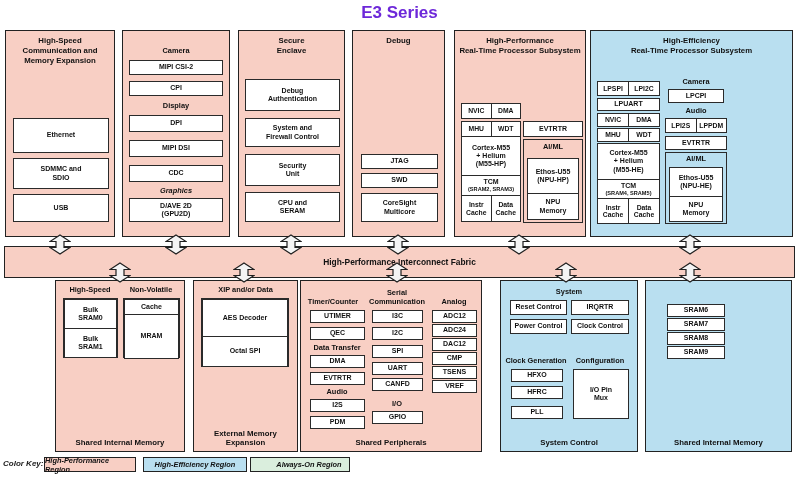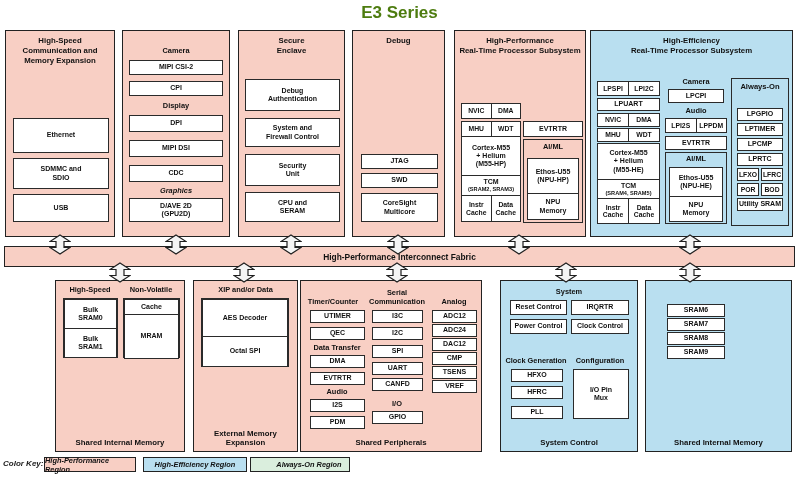--- a/index.html
+++ b/index.html
@@ -1,18 +1,18 @@
 <!DOCTYPE html>
 <html><head>
 <meta charset="utf-8">
 <style>
   html,body{margin:0;padding:0;background:#fff;}
   body{font-family:"Liberation Sans", sans-serif; color:#111;}
   .canvas{position:relative;width:799px;height:480px;background:#fff;overflow:hidden;}
-  .page-title{position:absolute;top:3px;left:0;width:100%;text-align:center;font-size:17px;font-weight:600;color:#4d7c0f;}
+  .page-title{position:absolute;top:3px;left:0;width:100%;text-align:center;font-size:17px;font-weight:600;color:#6d28d9;}
   .region{position:absolute;border:1.6px solid #222;box-sizing:border-box;}
   .pink{background:#f8cfc4;}
   .blue{background:#b9dff0;}
   .green{background:#daeedd;}
   .rtitle{font-weight:bold;font-size:7.8px;text-align:center;line-height:1.3;padding-top:5px;white-space:pre-line;}
   .hdr{font-weight:bold;font-size:7.4px;text-align:center;line-height:1.15;position:absolute;box-sizing:border-box;}
   .wbox{position:absolute;background:#fff;border:1px solid #2a2a2a;box-sizing:border-box;display:flex;align-items:center;justify-content:center;text-align:center;font-size:7px;font-weight:bold;line-height:1.15;padding:1px;}
   .grp{position:absolute;border:1.2px solid #2a2a2a;box-sizing:border-box;background:transparent;}
   .cell{position:relative;background:#fff;border:1px solid #2a2a2a;box-sizing:border-box;display:flex;align-items:center;justify-content:center;text-align:center;font-size:7px;font-weight:bold;line-height:1.15;}
   .row2{position:absolute;display:flex;box-sizing:border-box;}
@@ -147,39 +147,23 @@
       <div class="c">LPPDM</div>
     </div>
     <div class="wbox" style="left:74px;top:105px;width:62px;height:14px;">EVTRTR</div>
     <div class="grp" style="left:74px;top:121px;width:62px;height:72px;">
       <div class="hdr" style="left:0;top:2px;width:100%;">AI/ML</div>
       <div class="wbox" style="left: 3px; top: 14px; width: 54px; height: 30px; white-space: pre-line;">Ethos-U55
 (NPU-HE)</div>
       <div class="wbox" style="left: 3px; top: 43px; width: 54px; height: 26px; white-space: pre-line;">NPU
 Memory</div>
     </div>
-    <div class="grp green" style="left:140px;top:47px;width:58px;height:148px;">
-      <div class="hdr" style="left:0;top:4px;width:100%;font-size:7.6px;">Always-On</div>
-      <div class="wbox" style="left:5px;top:29px;width:46px;height:13px;">LPGPIO</div>
-      <div class="wbox" style="left:5px;top:44px;width:46px;height:13px;">LPTIMER</div>
-      <div class="wbox" style="left:5px;top:59px;width:46px;height:13px;">LPCMP</div>
-      <div class="wbox" style="left:5px;top:74px;width:46px;height:13px;">LPRTC</div>
-      <div class="row2" style="left:5px;top:89px;width:46px;height:13px;">
-        <div class="c">LFXO</div>
-        <div class="c" style="margin-left:2px;">LFRC</div>
-      </div>
-      <div class="row2" style="left:5px;top:104px;width:46px;height:13px;">
-        <div class="c">POR</div>
-        <div class="c" style="margin-left:2px;">BOD</div>
-      </div>
-      <div class="wbox" style="left:5px;top:119px;width:46px;height:13px;">Utility SRAM</div>
-    </div>
-  </div>
-
-  <div class="region pink fabric" style="left:4px;top:246px;width:791px;height:21px;">
+  </div>
+
+  <div class="region pink fabric" style="left:4px;top:246px;width:791px;height:32px;">
     <span>High-Performance Interconnect Fabric</span>
   </div>
 
   <div class="region pink" style="left:55px;top:280px;width:130px;height:172px;">
     <div class="hdr" style="left:6px;top:5px;width:56px;">High-Speed</div>
     <div class="hdr" style="left:66px;top:5px;width:58px;">Non-Volatile</div>
     <div class="grp" style="left:7px;top:17px;width:55px;height:60px;">
       <div class="cell" style="width: 100%; height: 30px; white-space: pre-line;">Bulk
 SRAM0</div>
       <div class="cell" style="width: 100%; height: 30px; margin-top: -1px; white-space: pre-line;">Bulk

